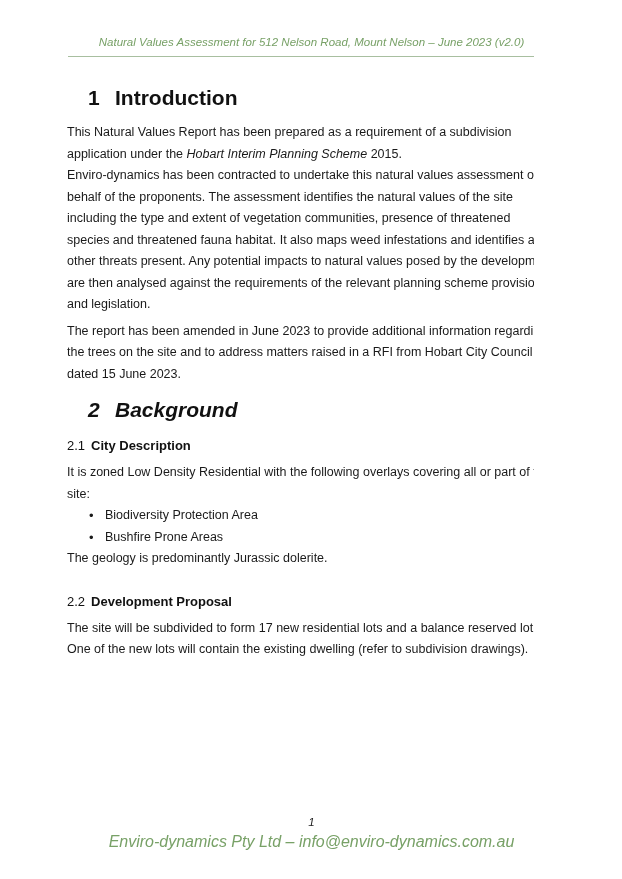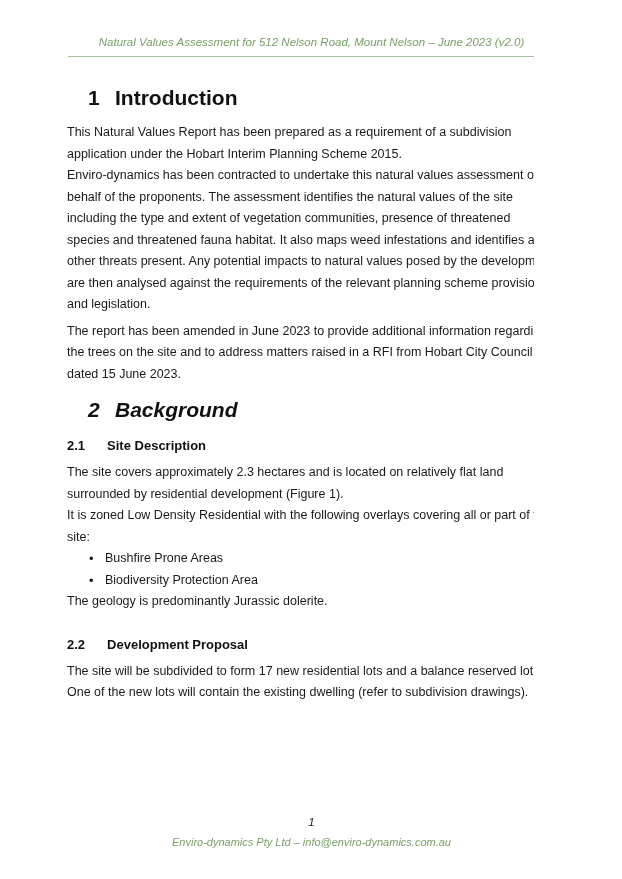--- a/index.html
+++ b/index.html
@@ -50,27 +50,27 @@
     display: inline-block;
     min-width: 27px;
   }
   .h1.bg-heading { margin-top: 15px; font-style: italic; }
   .h2 {
     font-size: 13px;
     line-height: 18px;
     color: #111;
     margin: 0 0 7px 0;
   }
-  .h2 .h2-num { font-weight: bold; margin-right: 22px; text-align: right; }
+  .h2 .h2-num { font-weight: normal; margin-right: 6px; text-align: right; }
   .h2 .h2-title { font-weight: bold; }
   .h2.site-desc { margin-top: 17px; }
   .h2.dev-prop  { margin-top: 23px; }
   p { margin: 0; }
   p.spaced-top { margin-top: 5px; }
-  .italic { }
+  .italic { font-style: italic; }
   ul.bullets {
     list-style: none;
     margin: 0;
     padding: 0;
   }
   ul.bullets li {
     position: relative;
     padding-left: 38px;
   }
   ul.bullets li::before {
@@ -88,21 +88,21 @@
     width: 489px;
     text-align: center;
     font-style: italic;
   }
   .page-number {
     font-size: 11.5px;
     line-height: 18px;
     color: #222222;
   }
   .footer-company {
-    font-size: 11px;
+    font-size: 16px;
     line-height: 18px;
     color: #78a167;
     margin-top: 2px;
   }
 </style>
 </head>
 <body>
 
 <div class="page">
 
@@ -122,30 +122,29 @@
 
     <p>Enviro-dynamics has been contracted to undertake this natural values assessment on behalf of the proponents. The assessment identifies the natural values of the site including the type and extent of vegetation communities, presence of threatened species and threatened fauna habitat. It also maps weed infestations and identifies any other threats present. Any potential impacts to natural values posed by the development are then analysed against the requirements of the relevant planning scheme provisions and legislation.</p>
 
     <p class="spaced-top">The report has been amended in June 2023 to provide additional information regarding the trees on the site and to address matters raised in a RFI from Hobart City Council dated 15 June 2023.</p>
 
     <h1 class="h1 bg-heading">
       <span class="h-num">2</span><span>Background</span>
     </h1>
 
     <h2 class="h2 site-desc">
-      <span class="h2-num">2.1</span><span class="h2-title">Site Description</span>
+      <span class="h2-num">2.1</span><span class="h2-title">City Description</span>
     </h2>
 
-    <p>The site covers approximately 2.3 hectares and is located on relatively flat land surrounded by residential development (Figure 1).</p>
 
     <p>It is zoned Low Density Residential with the following overlays covering all or part of the site:</p>
 
     <ul class="bullets">
+      <li>Biodiversity Protection Area</li>
       <li>Bushfire Prone Areas</li>
-      <li>Biodiversity Protection Area</li>
     </ul>
 
     <p>The geology is predominantly Jurassic dolerite.</p>
 
     <h2 class="h2 dev-prop">
       <span class="h2-num">2.2</span><span class="h2-title">Development Proposal</span>
     </h2>
 
     <p>The site will be subdivided to form 17 new residential lots and a balance reserved lot. One of the new lots will contain the existing dwelling (refer to subdivision drawings).</p>
 

